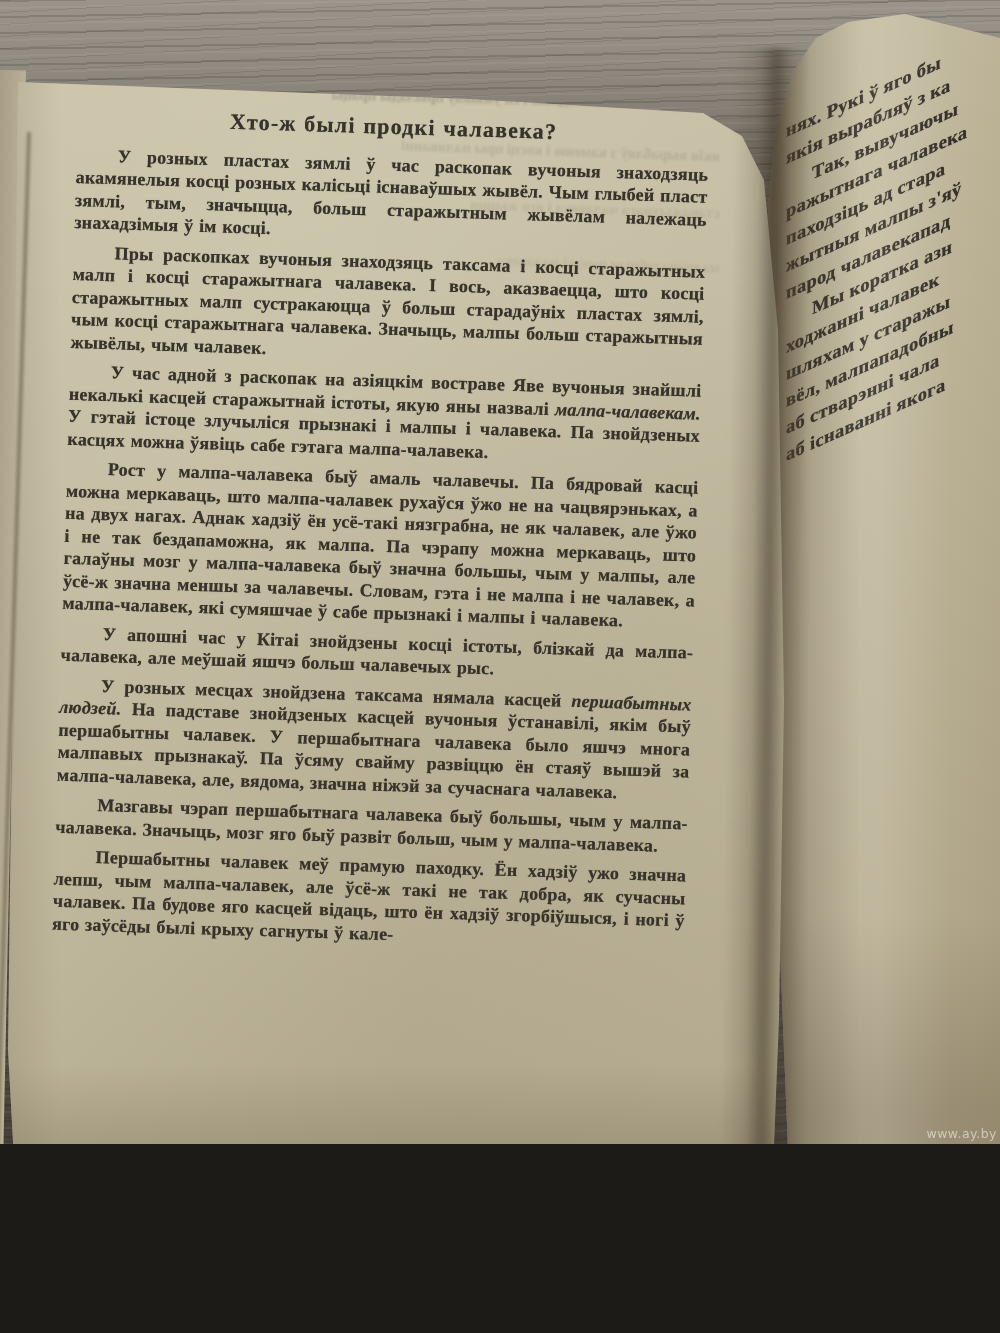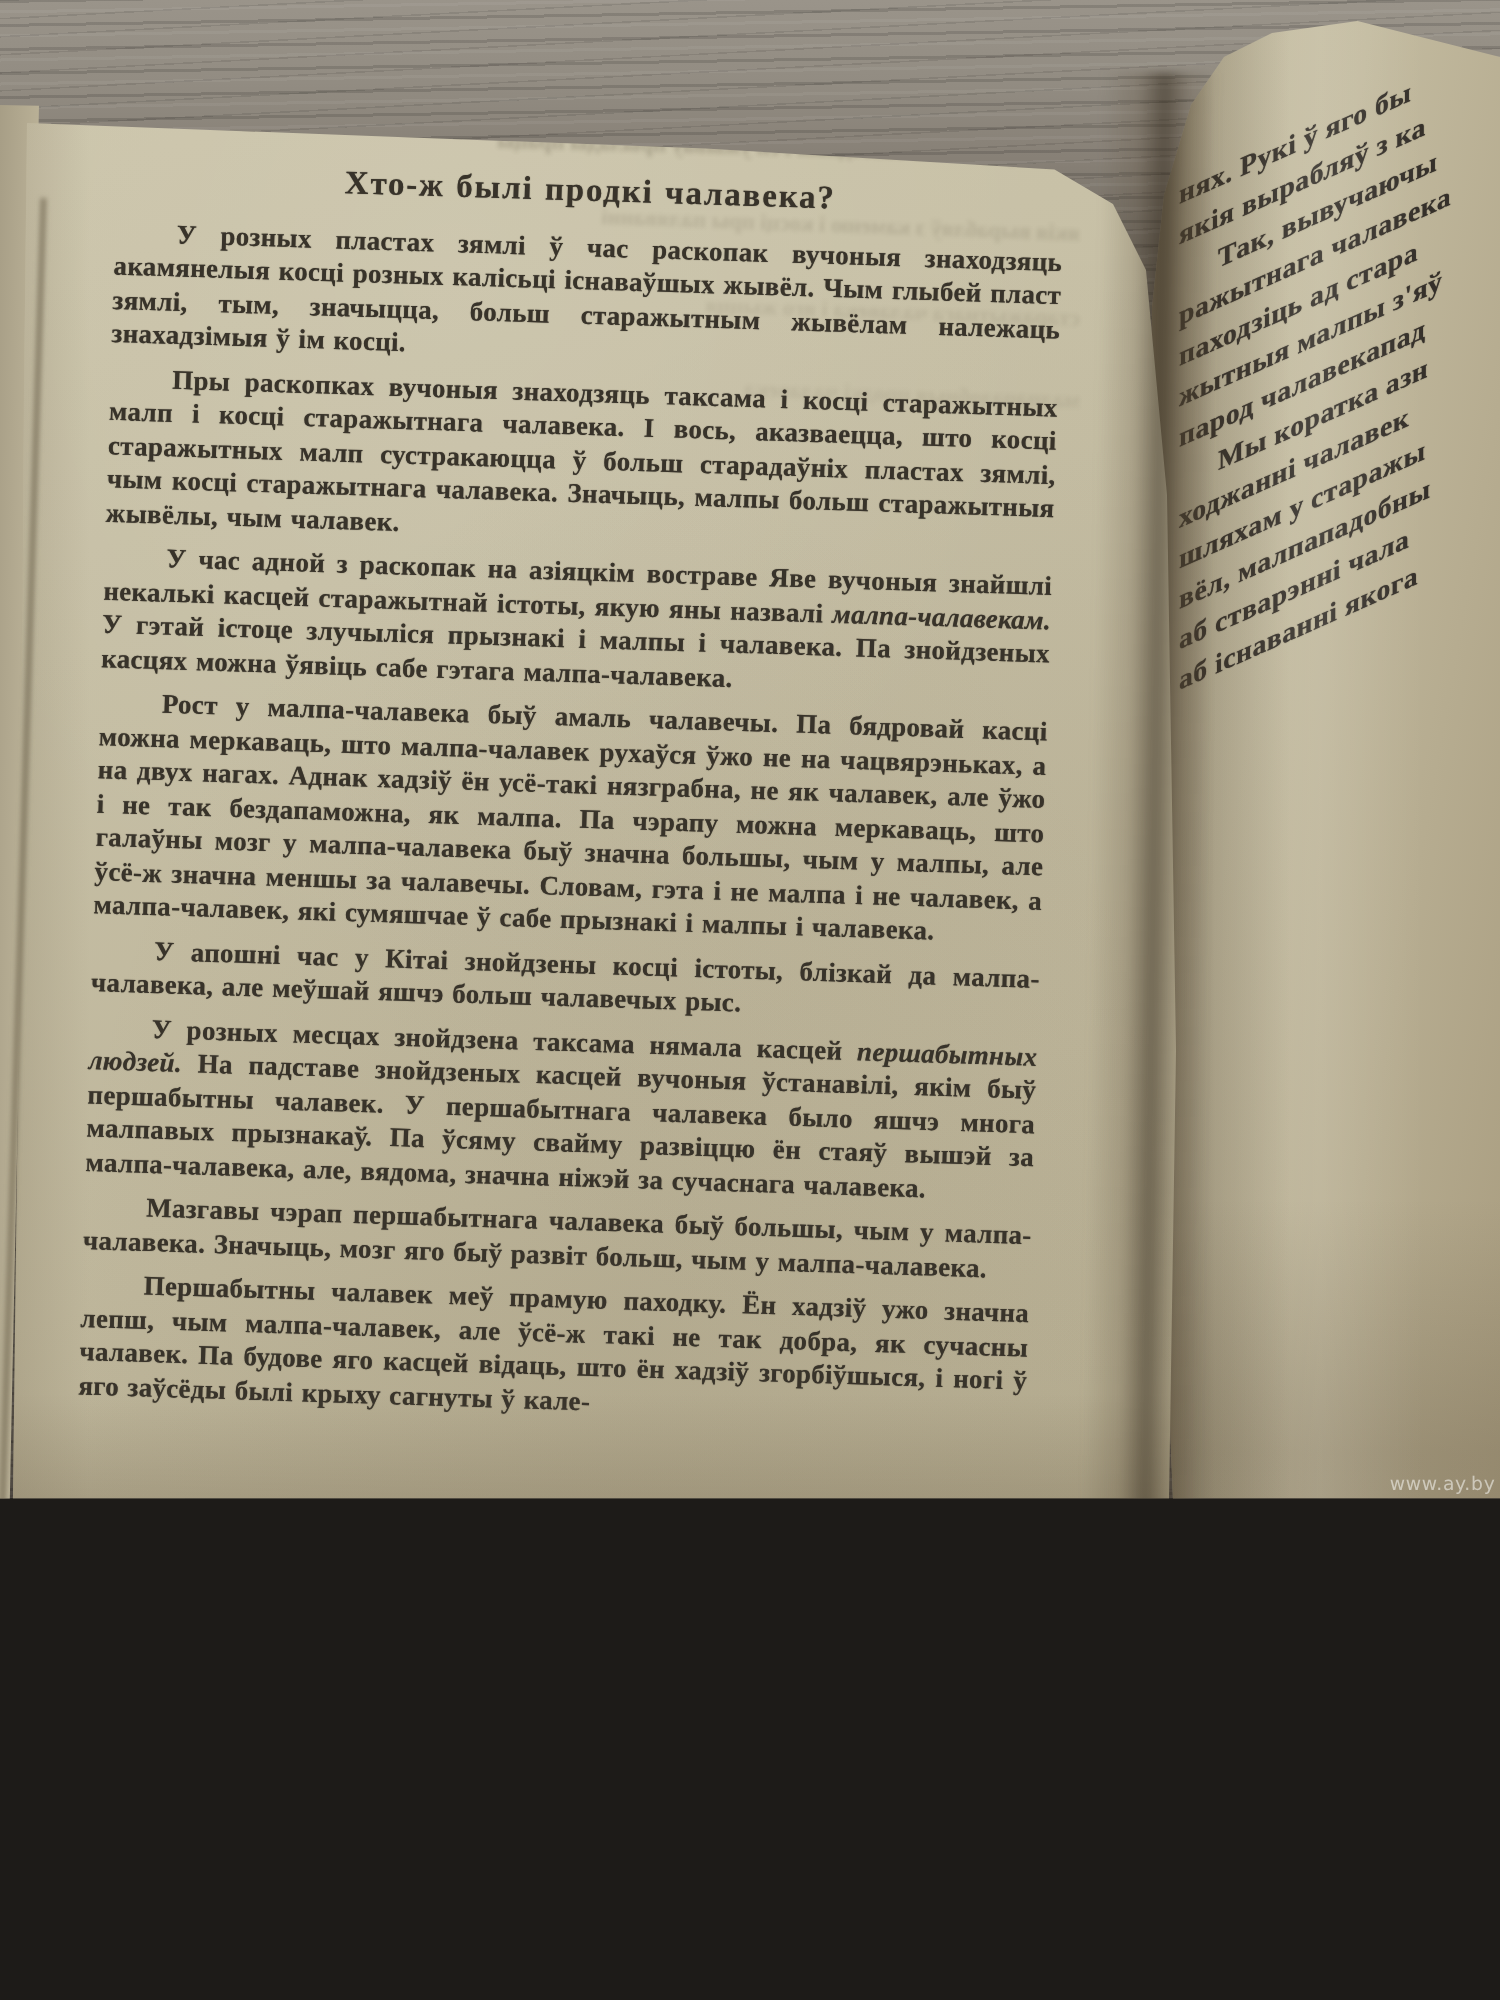--- a/index.html
+++ b/index.html
@@ -1,17 +1,17 @@
 <!DOCTYPE html>
 <html><head>
 <meta charset="utf-8">
 <style>
   html,body{margin:0;padding:0;background:#1d1b18;}
   .stage{
-    position:relative;width:1000px;height:999px;overflow:hidden;
+    position:relative;width:1000px;height:1144px;overflow:hidden;
     font-family:"Liberation Serif","DejaVu Serif",serif;
   }
   
   .wood{
     position:absolute;inset:0;
     background:linear-gradient(180deg,
       #9a948a 0px,#928c82 55px,#867f75 110px,
       #6f6960 165px,#635d54 320px,
       #585249 720px,#4e4841 1060px,
       #433d36 1175px,#343028 1240px,#2a2622 1333px);

